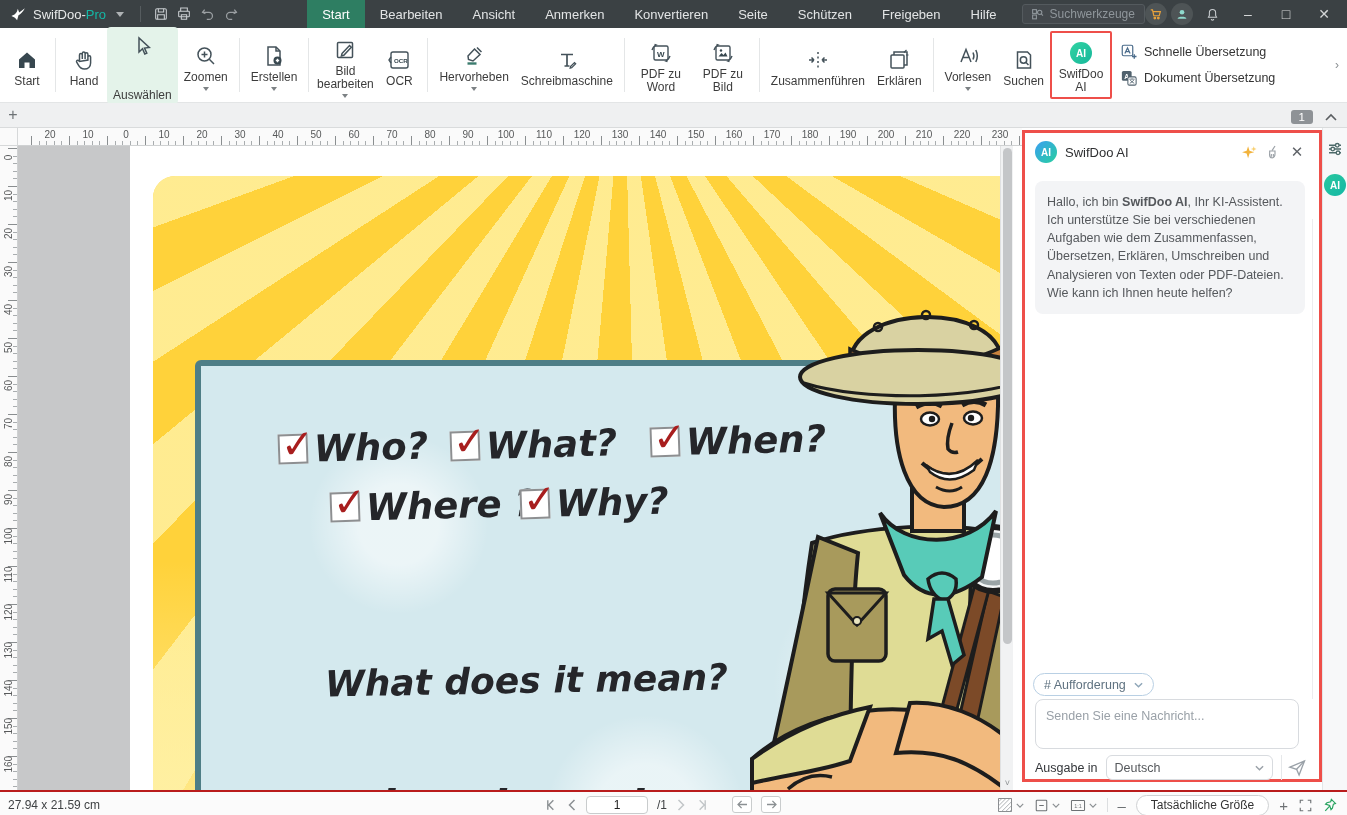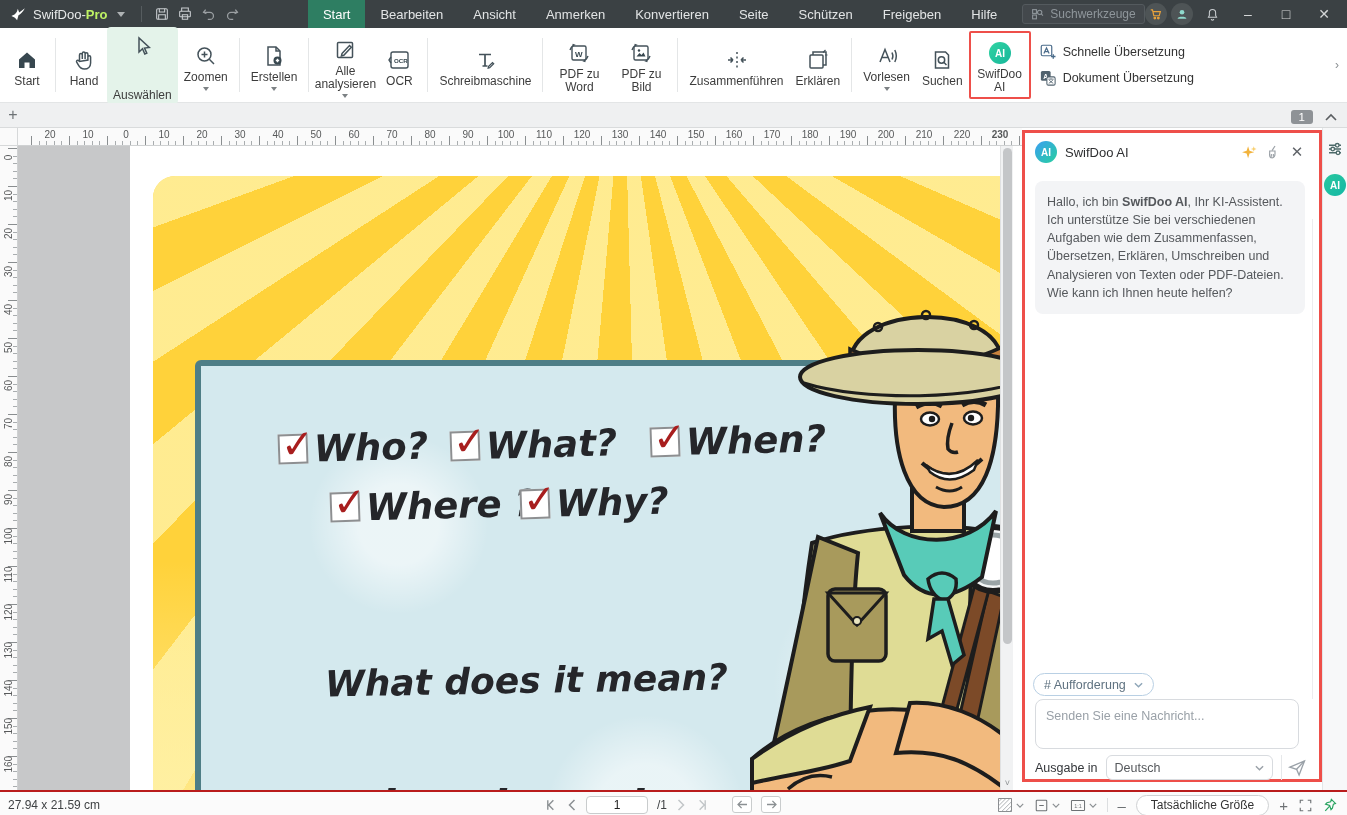--- a/index.html
+++ b/index.html
@@ -3,21 +3,21 @@
 <meta charset="utf-8">
 <style>
   * { margin:0; padding:0; box-sizing:border-box; }
   html,body { width:1347px; height:815px; overflow:hidden; font-family:"Liberation Sans",sans-serif; background:#fff; }
   .abs { position:absolute; }
 
   
   #titlebar { position:absolute; left:0; top:0; width:1347px; height:28px; background:#3b4144; display:flex; align-items:center; color:#dfe1e2; font-size:13px; }
   .tb-logo { display:flex; align-items:center; gap:6px; padding:0 8px 0 10px; }
   .tb-appname { font-size:13px; color:#e8eaea; white-space:nowrap; }
-  .tb-appname .pro { color:#bef264;font-weight:bold; }
+  .tb-appname .pro { color:#14b8a6; }
   .tb-caret { width:0; height:0; border-left:4px solid transparent; border-right:4px solid transparent; border-top:5px solid #aeb2b4; margin-left:4px; }
   .tb-sep { width:1px; height:16px; background:#565c5f; margin:0 8px; }
   .tb-iconbtn { width:30px; height:28px; display:flex; align-items:center; justify-content:center; cursor:pointer; }
   #menubar { display:flex; align-items:stretch; height:28px; margin-left:64px; }
   .menu-item { display:flex; align-items:center; padding:0 15px; cursor:pointer; white-space:nowrap; color:#e2e4e5; }
   .menu-item.active { background:var(--accent-green); color:#fff; }
   #tb-search { display:flex; align-items:center; gap:6px; width:152px; height:20px; background:#43484c; border:1px solid #545a5e; border-radius:3px; margin-left:10px; padding:0 8px; color:#8f969b; font-size:12px; }
   #tb-right { margin-left:auto; display:flex; align-items:center; gap:4px; padding-right:6px; }
   .tb-circle { width:22px; height:22px; border-radius:50%; background:#4e5456; display:flex; align-items:center; justify-content:center; }
   .win-btn { width:34px; height:28px; display:flex; align-items:center; justify-content:center; color:#d4d6d7; font-size:14px; cursor:pointer; }
@@ -254,35 +254,46 @@
   </div>
   <div class="vdiv"></div>
 
   <div class="ribbon-item narrow">
     <span class="ric">
         <svg width="24" height="24" viewBox="0 0 24 24" fill="none" stroke="#44525a" stroke-width="1.5">
           <rect x="4.5" y="4.5" width="15" height="15" rx="1"></rect>
           <path d="M9 15.5 L16.5 7.5 l1.8 1.8 -7.5 8 -2.4.6 z"></path>
         </svg>
       </span>
-    <span class="rlabel">Alle analysieren</span>
+    <span class="rlabel">Bild bearbeiten</span>
     <span class="rcaret"></span>
   </div>
   <div class="ribbon-item">
     <span class="ric">
         <svg width="26" height="24" viewBox="0 0 26 24" fill="none" stroke="#44525a" stroke-width="1.4">
           <rect x="5" y="4" width="17" height="16" rx="2"></rect>
           <path d="M5 9 l-2 3 2 3"></path>
           <text x="8" y="14.5" font-size="6.2" font-family="Liberation Sans" font-weight="bold" fill="#37474f" stroke="none">OCR</text>
         </svg>
       </span>
     <span class="rlabel">OCR</span>
   </div>
   <div class="vdiv"></div>
 
+  <div class="ribbon-item">
+    <span class="ric">
+        <svg width="24" height="24" viewBox="0 0 24 24" fill="none" stroke="#44525a" stroke-width="1.5">
+          <path d="M12.5 5 L18 10.5 L11 17 L6.5 15.5 L6 12 Z"></path>
+          <path d="M15 3.5 L19.5 8"></path>
+          <path d="M5.5 19.5 h9" stroke-width="2.4" stroke="#3b7b6e"></path>
+        </svg>
+      </span>
+    <span class="rlabel">Hervorheben</span>
+    <span class="rcaret"></span>
+  </div>
   <div class="ribbon-item">
     <span class="ric">
         <svg width="24" height="24" viewBox="0 0 24 24" fill="none" stroke="#44525a" stroke-width="1.7">
           <path d="M6 6.5 H18 M12 6.5 V18 M9.5 18 h5"></path>
           <path d="M15.5 18.5 l4-4 1.2 1.2 -4 4 -1.6.4 z" stroke-width="1.2"></path>
         </svg>
       </span>
     <span class="rlabel">Schreibmaschine</span>
   </div>
   <div class="vdiv"></div>
@@ -425,21 +436,21 @@
       <span class="rlab" style="left: 602px;">130</span>
       <span class="rlab" style="left: 640px;">140</span>
       <span class="rlab" style="left: 678px;">150</span>
       <span class="rlab" style="left: 716px;">160</span>
       <span class="rlab" style="left: 754px;">170</span>
       <span class="rlab" style="left: 792px;">180</span>
       <span class="rlab" style="left: 830px;">190</span>
       <span class="rlab" style="left: 868px;">200</span>
       <span class="rlab" style="left: 906px;">210</span>
       <span class="rlab" style="left: 944px;">220</span>
-      <span class="rlab" style="left: 982px; font-weight: bold;">230</span>
+      <span class="rlab" style="left: 982px;">230</span>
     </div>
 </div>
 <div id="vruler">
   <div class="ticks-minor"></div>
     <div class="ticks-major"></div>
   <div id="vruler-labels">
       <span class="rlab v" style="top: 6px;">0</span>
       <span class="rlab v" style="top: 44px;">10</span>
       <span class="rlab v" style="top: 82px;">20</span>
       <span class="rlab v" style="top: 120px;">30</span>

